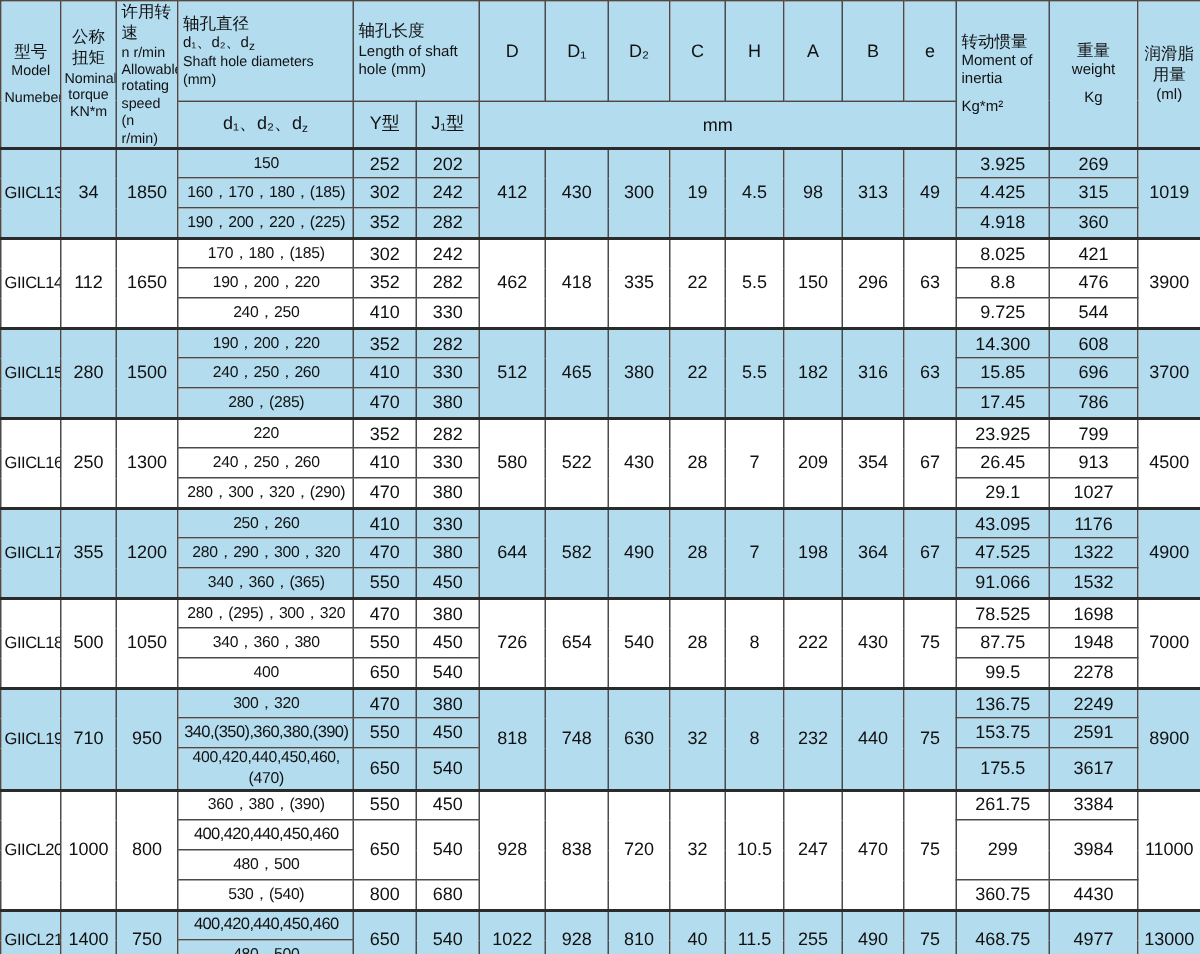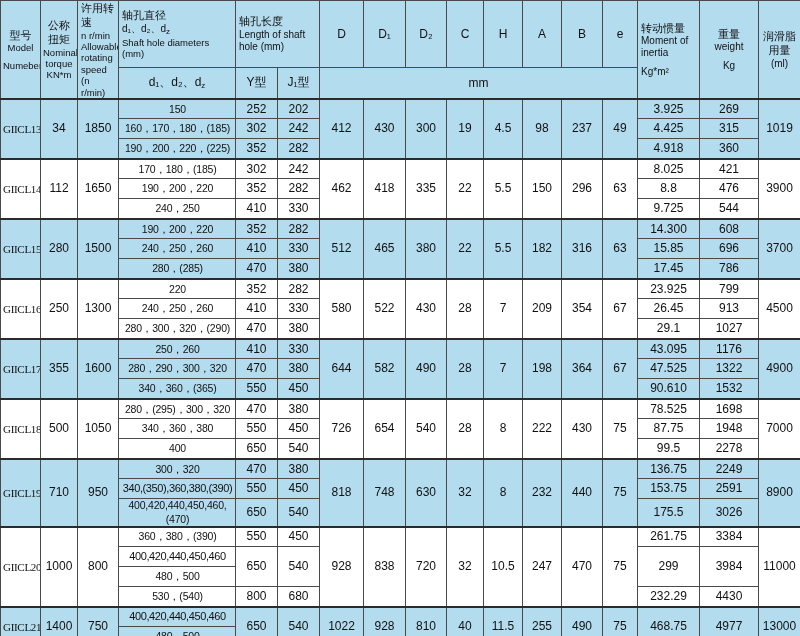--- a/index.html
+++ b/index.html
@@ -14,21 +14,21 @@
   tr.h1 th{height:57px;}
   tr.h2 th{height:26px;font-size:12px;}
   tbody tr{height:20px;}
   td{font-size:12px;line-height:1.1;}
   .zh{font-size:11px;line-height:1.3;}
   .en{font-size:9.5px;line-height:1.2;}
   .en10{font-size:10px;line-height:1.25;}
   .left{text-align:left;padding-left:3px;}
   .dimhead{font-size:12px;}
   .sub{font-size:8px;vertical-align:-2px;}
-  .model{font-size:11px;text-align:left;padding-left:2px;letter-spacing:-0.3px;font-family:Liberation Serif, serif;}
+  .model{font-size:11px;text-align:left;padding-left:2px;letter-spacing:-0.3px;}
   .bore{text-align:center;padding-left:3px;font-size:10.5px;letter-spacing:-0.2px;line-height:1.25;}
   .bore-tight{font-size:11px;letter-spacing:-0.4px;white-space:nowrap;}
   .gap-top{margin-top:6px;}
 </style>
 </head>
 <body>
 
 <table>
 <colgroup>
 <col style="width:40px">
@@ -120,21 +120,21 @@
  <td rowspan="3">1850</td>
  <td class="bore">150</td>
  <td>252</td>
  <td>202</td>
  <td rowspan="3">412</td>
  <td rowspan="3">430</td>
  <td rowspan="3">300</td>
  <td rowspan="3">19</td>
  <td rowspan="3">4.5</td>
  <td rowspan="3">98</td>
- <td rowspan="3">237</td>
+ <td rowspan="3">313</td>
  <td rowspan="3">49</td>
  <td>3.925</td>
  <td>269</td>
  <td rowspan="3">1019</td>
 </tr>
 <tr>
         <td class="bore">160，170，180，(185)</td>
         <td>302</td>
         <td>242</td>
         <td>4.425</td>
@@ -254,21 +254,21 @@
         <td>380</td>
         <td>29.1</td>
         <td>1027</td>
       </tr>
 </tbody>
 
 <tbody class="blue">
 <tr>
  <td class="model" rowspan="3">GIICL17</td>
  <td rowspan="3">355</td>
- <td rowspan="3">1600</td>
+ <td rowspan="3">1200</td>
  <td class="bore">250，260</td>
  <td>410</td>
  <td>330</td>
  <td rowspan="3">644</td>
  <td rowspan="3">582</td>
  <td rowspan="3">490</td>
  <td rowspan="3">28</td>
  <td rowspan="3">7</td>
  <td rowspan="3">198</td>
  <td rowspan="3">364</td>
@@ -281,21 +281,21 @@
         <td class="bore">280，290，300，320</td>
         <td>470</td>
         <td>380</td>
         <td>47.525</td>
         <td>1322</td>
       </tr>
 <tr>
         <td class="bore">340，360，(365)</td>
         <td>550</td>
         <td>450</td>
-        <td>90.610</td>
+        <td>91.066</td>
         <td>1532</td>
       </tr>
 </tbody>
 
 <tbody class="white">
 <tr>
  <td class="model" rowspan="3">GIICL18</td>
  <td rowspan="3">500</td>
  <td rowspan="3">1050</td>
  <td class="bore">280，(295)，300，320</td>
@@ -354,21 +354,21 @@
         <td>550</td>
         <td>450</td>
         <td>153.75</td>
         <td>2591</td>
       </tr>
 <tr>
         <td class="bore">400,420,440,450,460,(470)</td>
         <td>650</td>
         <td>540</td>
         <td>175.5</td>
-        <td>3026</td>
+        <td>3617</td>
       </tr>
 </tbody>
 
 <tbody class="white">
 <tr>
  <td class="model" rowspan="4">GIICL20</td>
  <td rowspan="4">1000</td>
  <td rowspan="4">800</td>
  <td class="bore">360，380，(390)</td>
  <td>550</td>
@@ -392,21 +392,21 @@
         <td rowspan="2">299</td>
         <td rowspan="2">3984</td>
       </tr>
 <tr>
         <td class="bore">480，500</td>
       </tr>
 <tr>
         <td class="bore">530，(540)</td>
         <td>800</td>
         <td>680</td>
-        <td>232.29</td>
+        <td>360.75</td>
         <td>4430</td>
       </tr>
 </tbody>
 
 <tbody class="blue">
 <tr>
  <td class="model" rowspan="2">GIICL21</td>
  <td rowspan="2">1400</td>
  <td rowspan="2">750</td>
  <td class="bore bore-tight">400,420,440,450,460</td>

